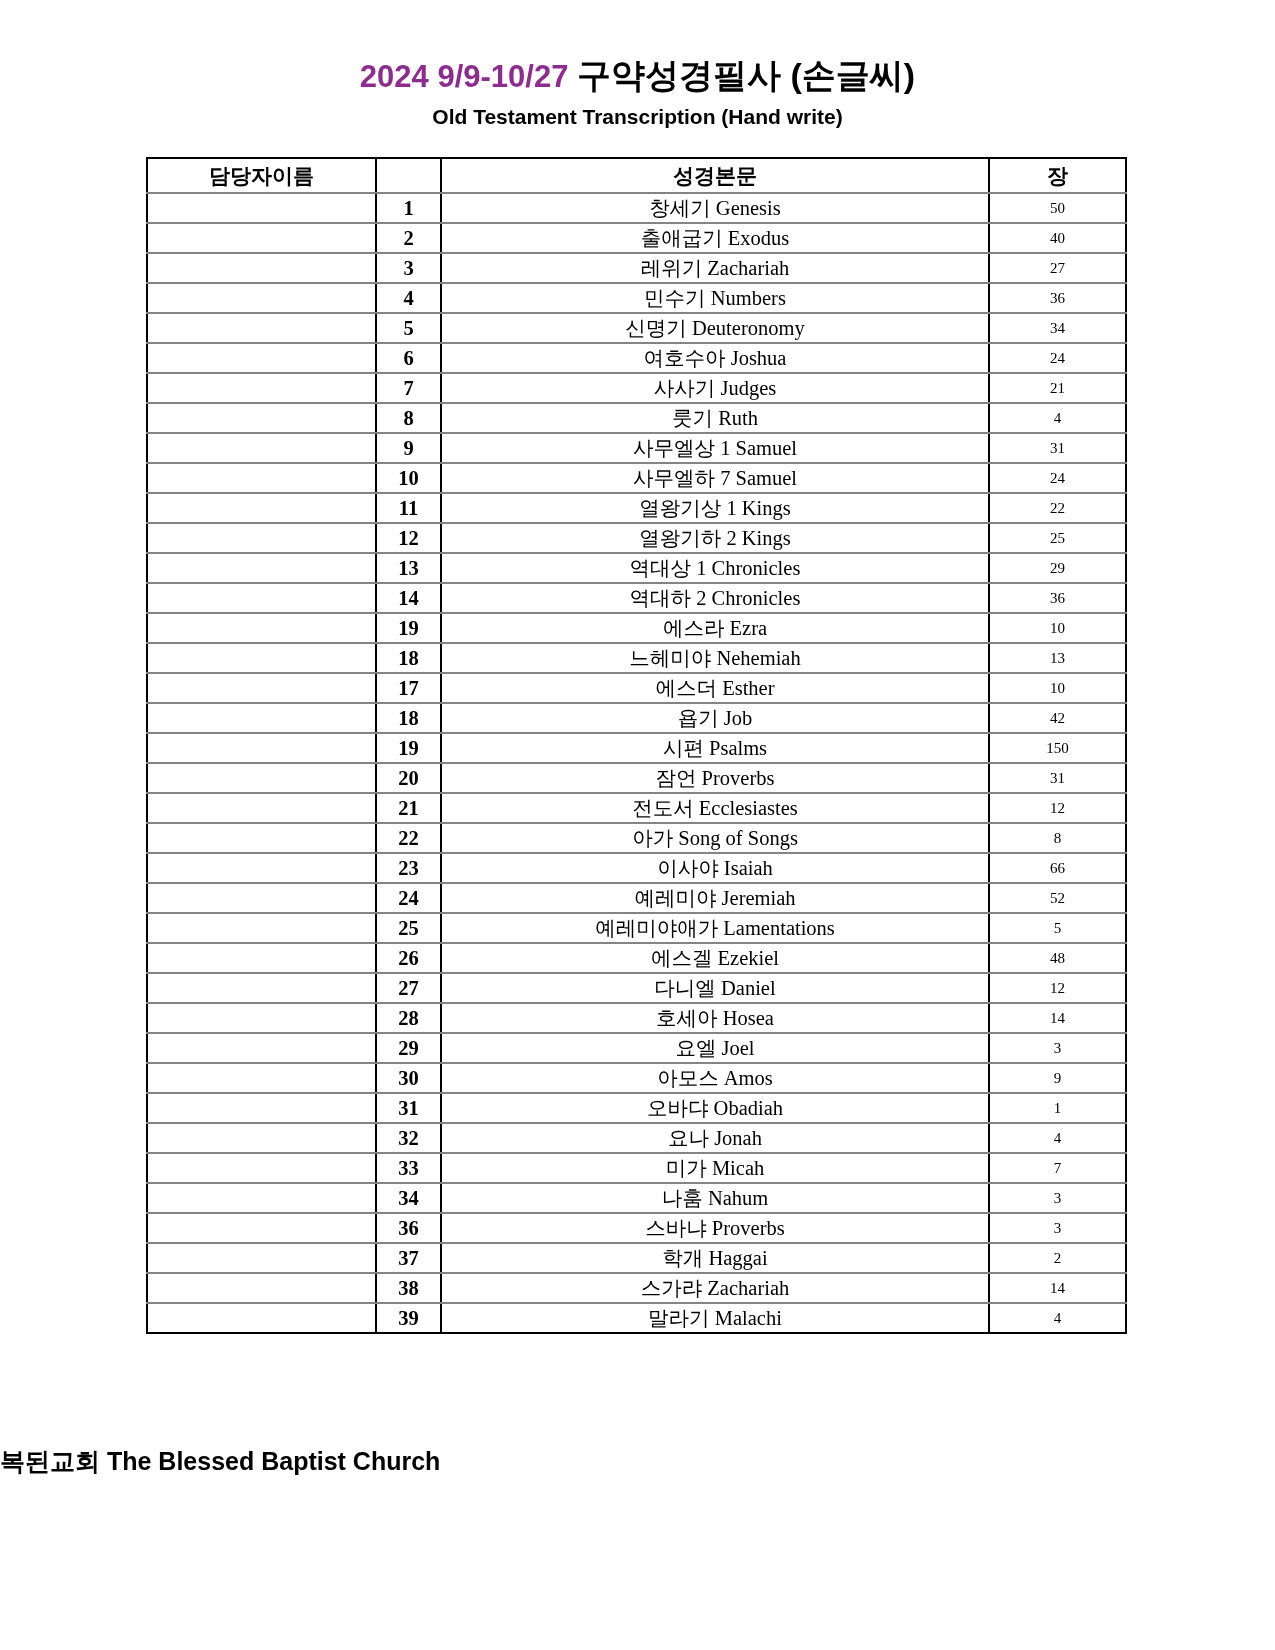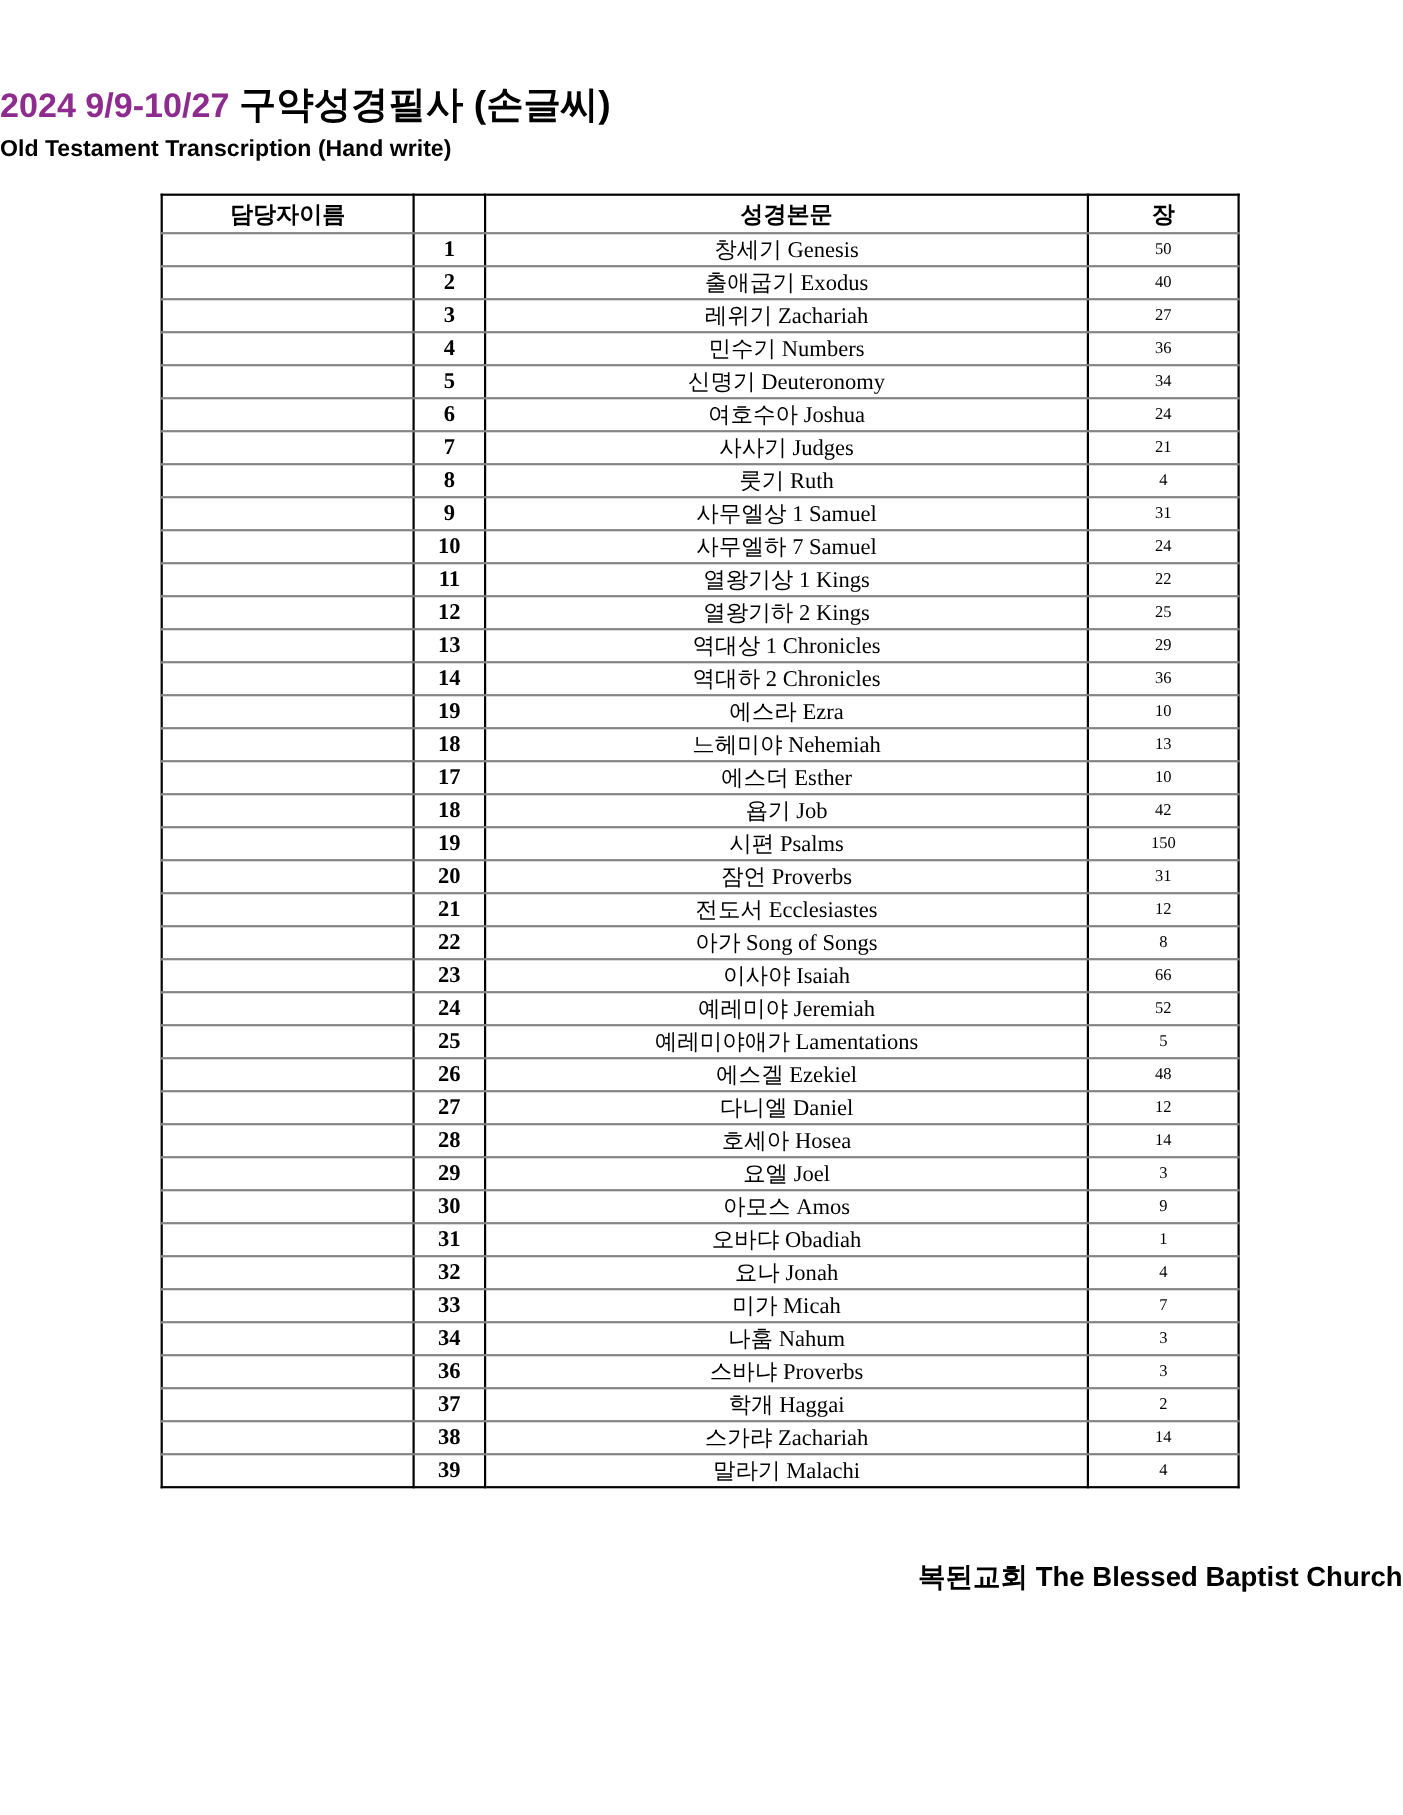--- a/index.html
+++ b/index.html
@@ -8,33 +8,34 @@
     background: #ffffff;
   }
   body {
     width: 1275px;
     height: 1650px;
     position: relative;
     font-family: "Liberation Serif", serif;
     color: #000;
   }
   .title-line {
-    padding-top: 76px;
-    text-align: left;
+    padding-top: 56px;
+    text-align: center;
     font-family: "Liberation Sans", sans-serif;
     font-weight: bold;
     font-size: 31px;
     line-height: 38px;
     white-space: nowrap;
   }
   .title-line .title-kr {
     font-size: 34px;
     color: #000;
   }
   .subtitle-line {
+    text-align: center;
     font-family: "Liberation Sans", sans-serif;
     font-weight: bold;
     font-size: 21px;
     margin-top: 9px;
   }
   table.doc-table {
     border-collapse: collapse;
     table-layout: fixed;
     width: 979px;
     margin: 28px 0 0 146px;
@@ -70,25 +71,25 @@
     font-weight: bold;
     font-size: 20.5px;
   }
   .cell-scripture {
     font-size: 20.5px;
   }
   .cell-chapters {
     font-size: 15px;
   }
   .footer-line {
-    text-align: right;
+    text-align: left;
     font-family: "Liberation Sans", sans-serif;
     font-weight: bold;
     font-size: 25px;
-    margin-top: 64px;
+    margin-top: 111px;
     white-space: nowrap;
   }
 </style>
 </head>
 <body>
 
 <div class="title-line">
   <span class="title-date" style="color: rgb(142, 43, 142);">2024 9/9-10/27 </span><span class="title-kr">구약성경필사 (손글씨)</span>
 </div>
 

